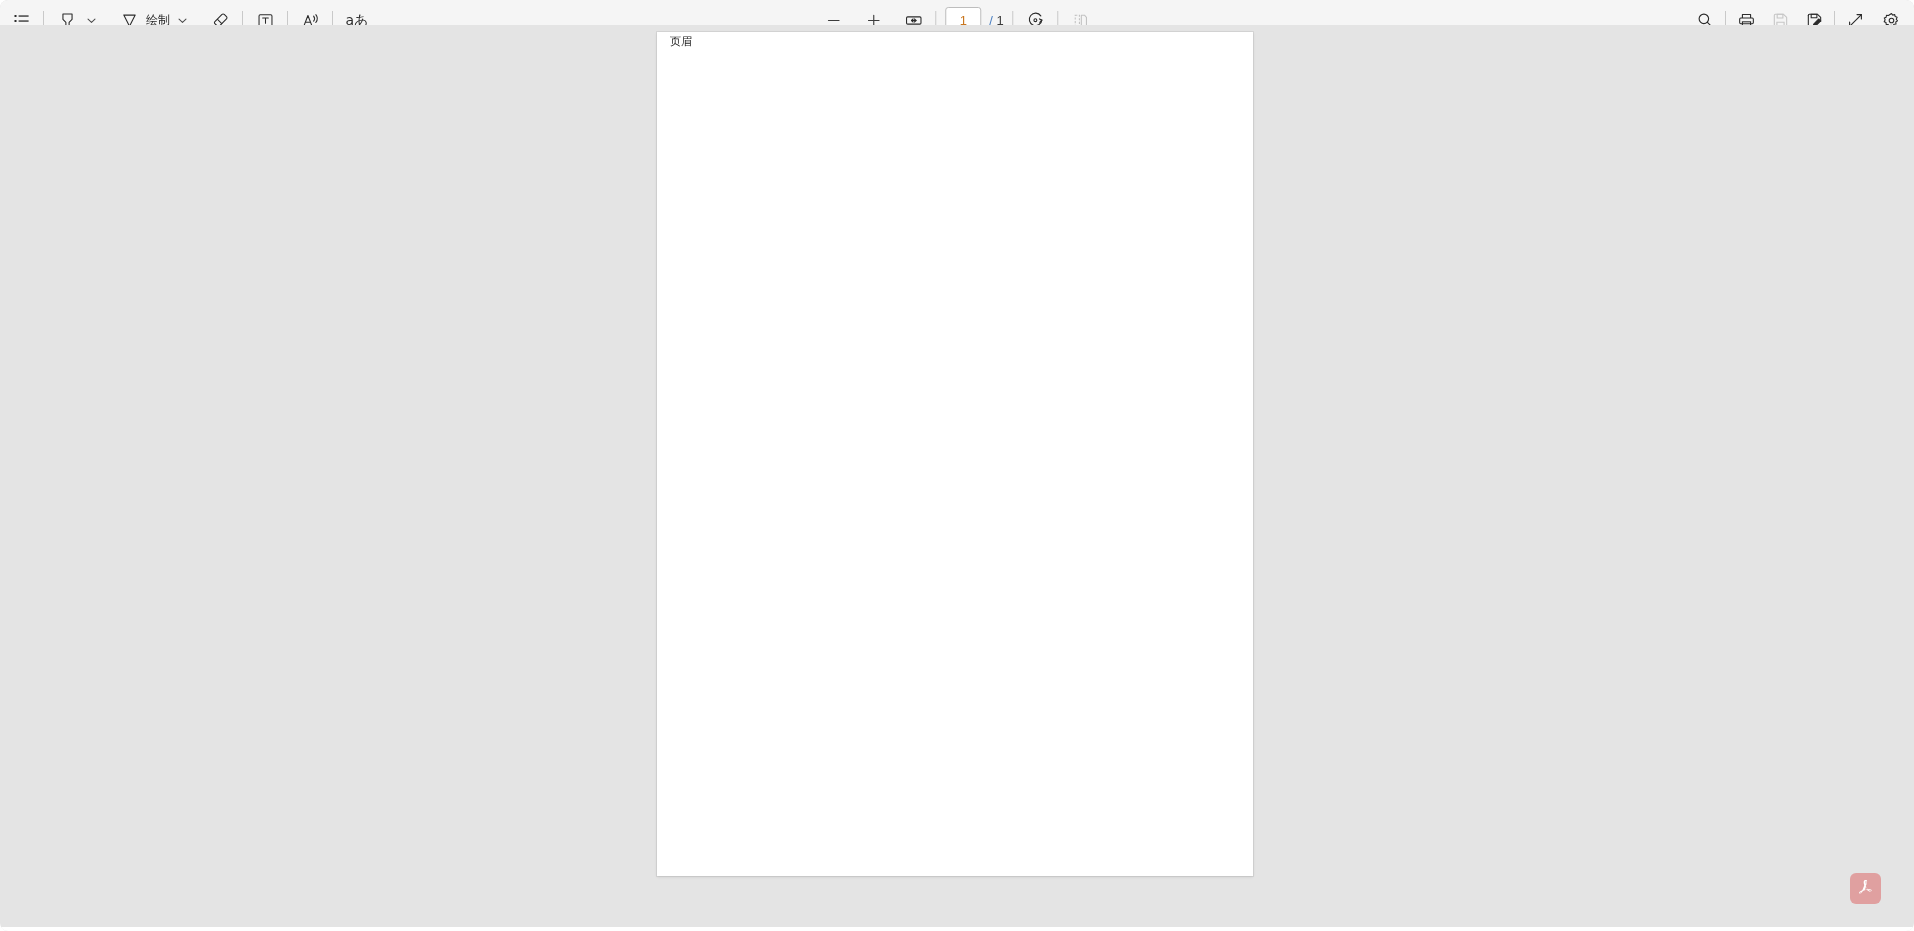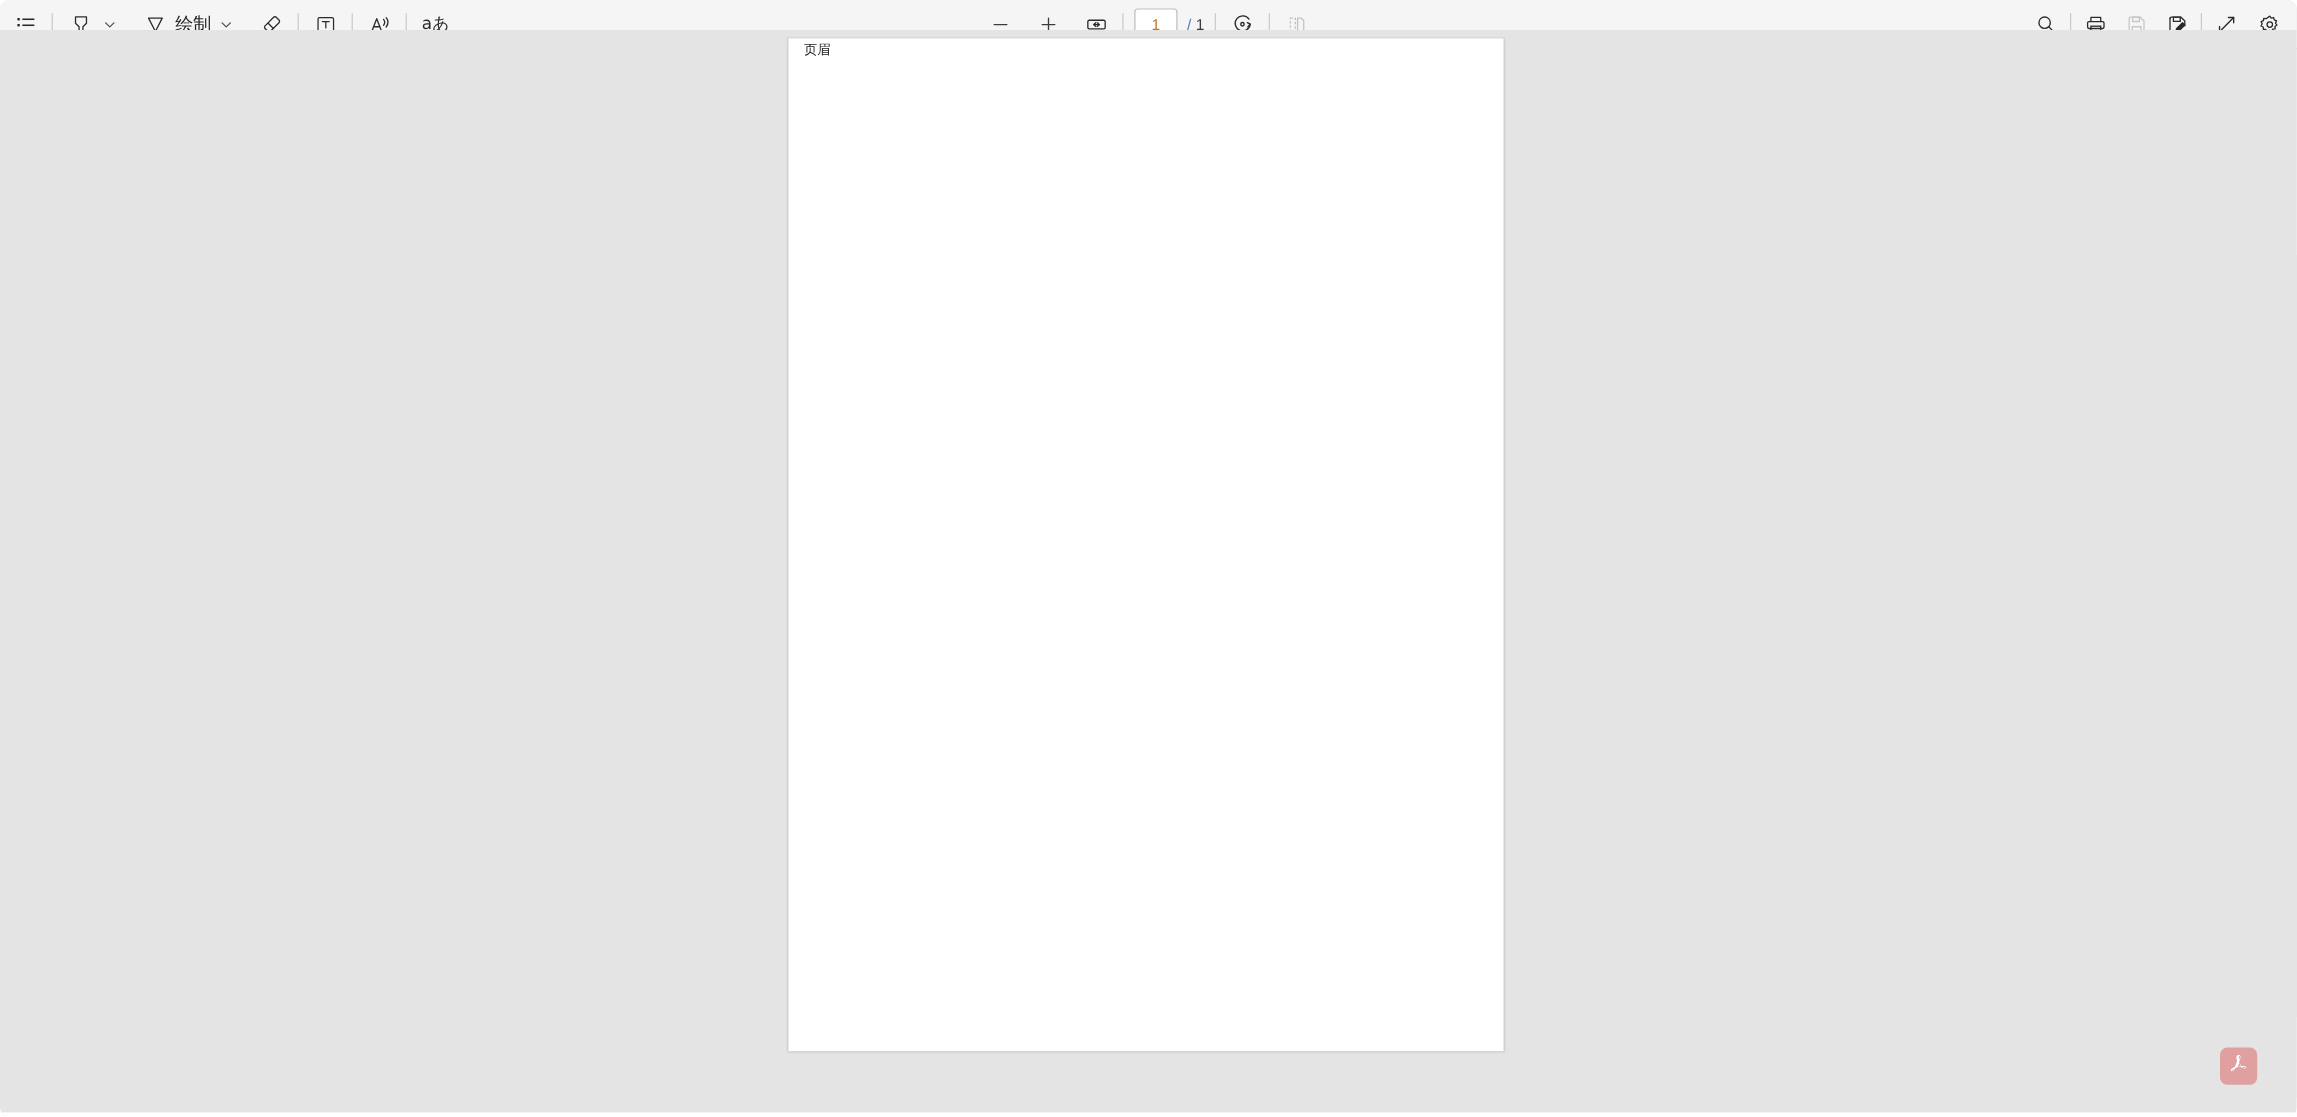--- a/index.html
+++ b/index.html
@@ -76,21 +76,21 @@
   }
   .tbtn svg { display: block; }
 
   .tool-group {
     display: flex;
     align-items: center;
     border-radius: 4px;
     padding: 0 1px;
   }
   .tool-label {
-    font-size: 15px;
+    font-size: 12px;
     color: #1f1f1f;
     padding: 0 3px 0 2px;
     white-space: nowrap;
     line-height: 1;
   }
 
   .sep {
     width: 1px;
     height: 18px;
     background: #c9c9c9;

